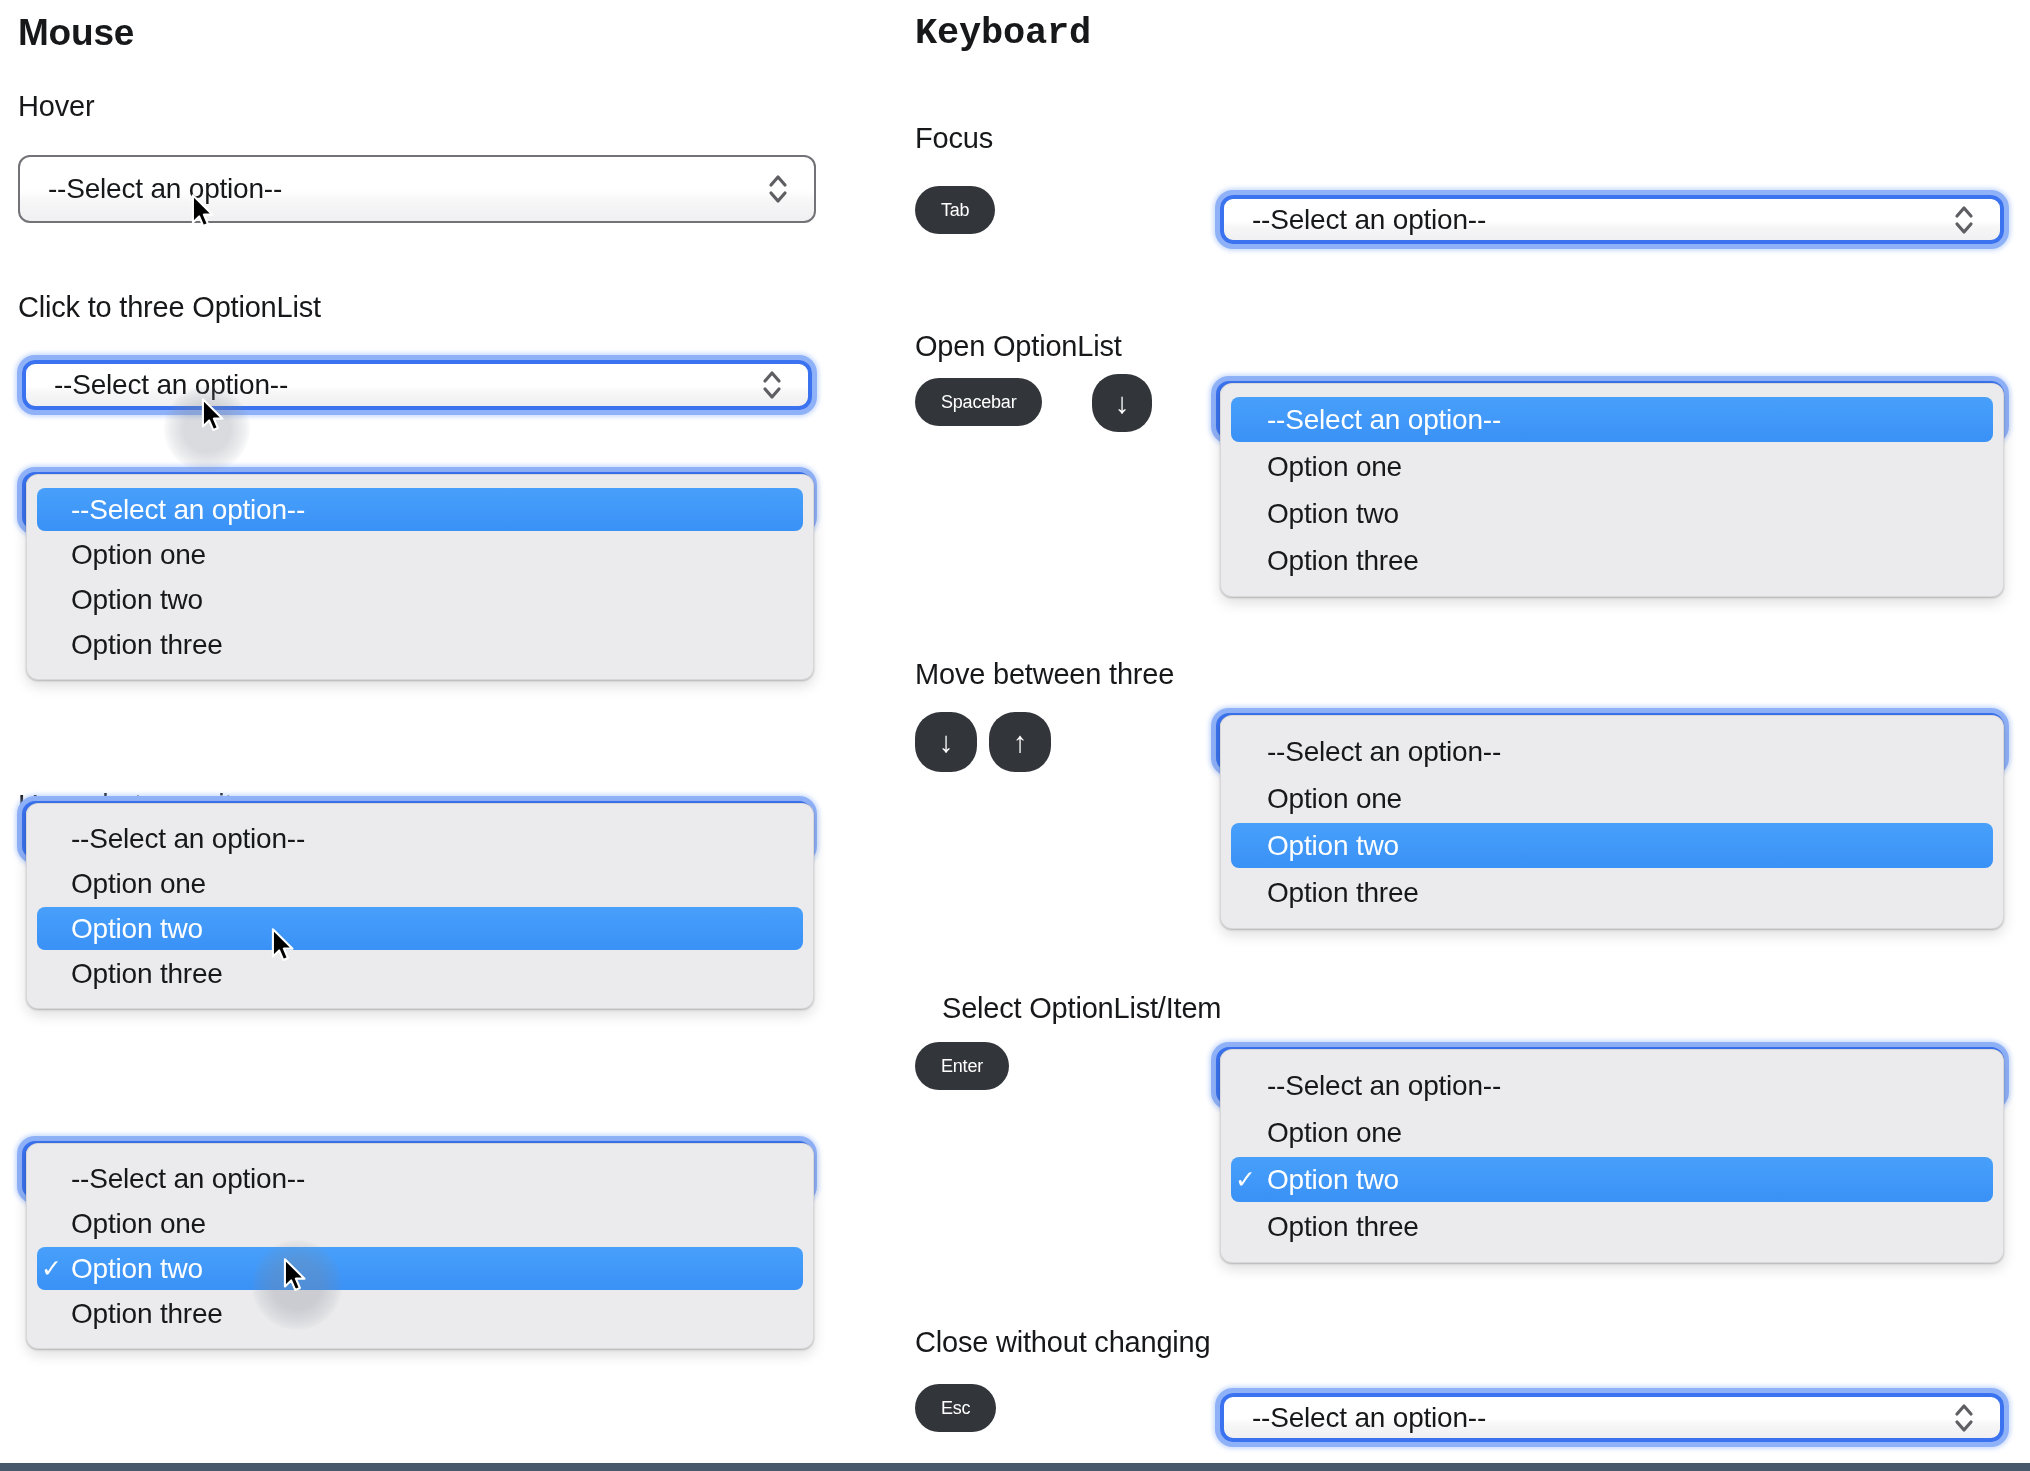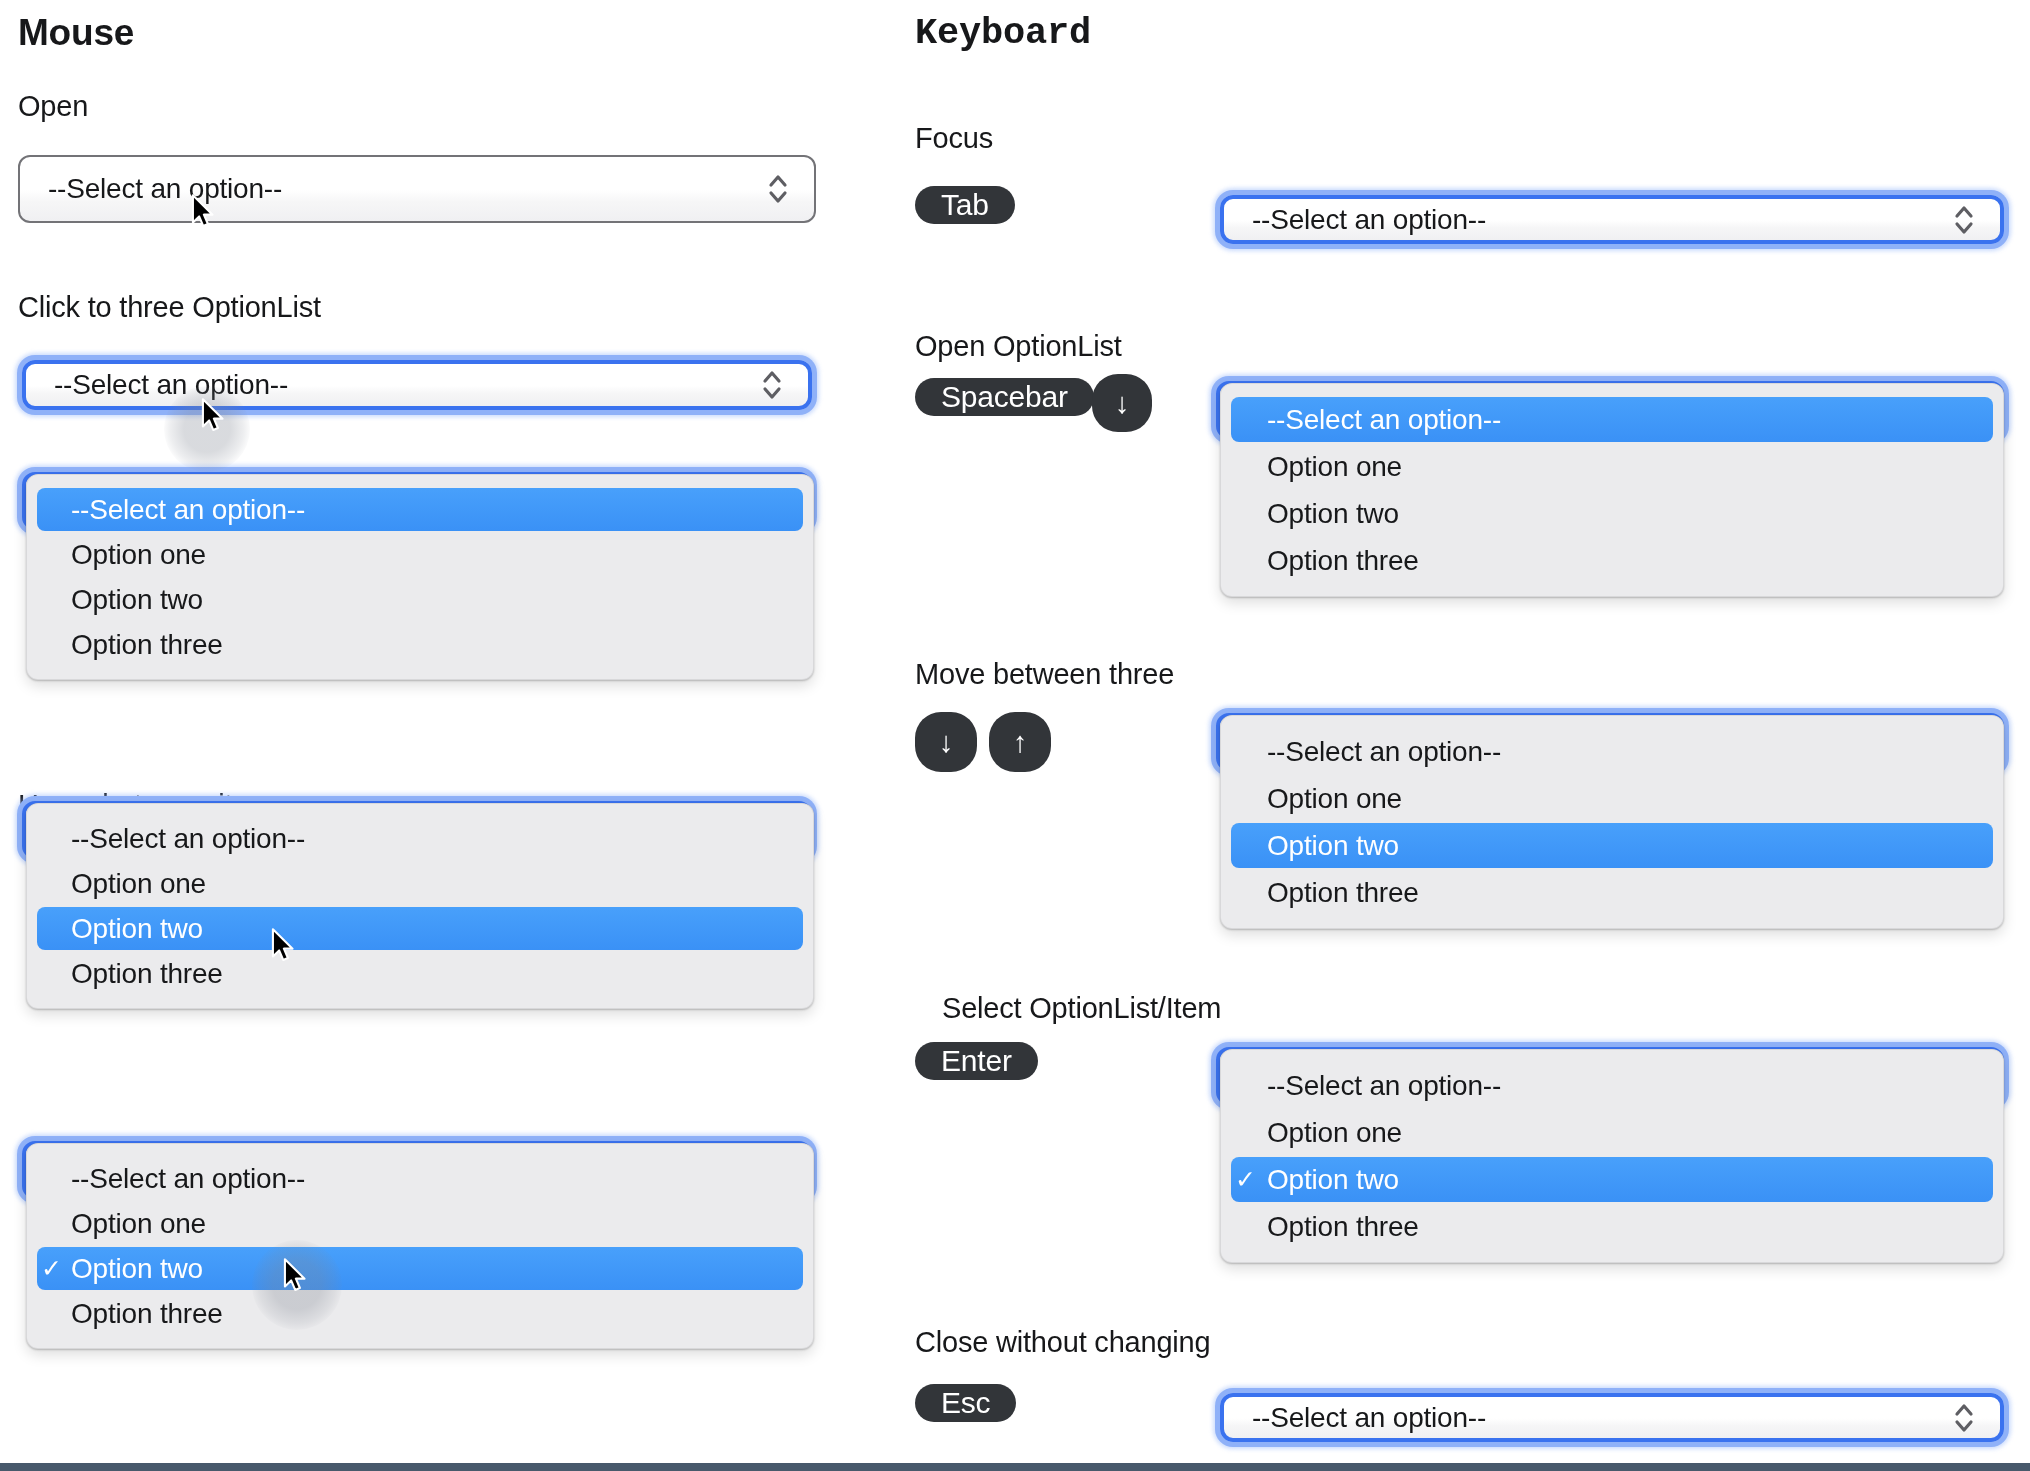--- a/index.html
+++ b/index.html
@@ -54,40 +54,40 @@
   .row .hl{position:absolute;left:10px;right:10px;top:1px;bottom:1px;border-radius:8px;
     background:linear-gradient(180deg,#48a0fb 0%,#3a91f6 100%);}
   .row .row-text{position:relative;z-index:1;font-size:28px;padding-left:44px;white-space:nowrap;}
   .panel.wide .row .row-text{padding-left:46px;}
   .row.selected .row-text{color:#fff;}
   .row .check{position:absolute;z-index:1;left:14px;color:#fff;font-size:25px;font-weight:700;}
 
   
   .key{
     position:absolute;display:inline-flex;align-items:center;justify-content:center;
-    background:var(--key-badge-bg);color:#fff;font-size:30px;
-    height:38px;padding:0 26px;border-radius:25px;white-space:nowrap;
+    background:var(--key-badge-bg);color:#fff;font-size:18px;
+    height:48px;padding:0 26px;border-radius:25px;white-space:nowrap;
   }
   .key.sq{padding:0;border-radius:26px;font-size:29px;}
 
   
   .cursor{position:absolute;z-index:30;}
   .halo{position:absolute;z-index:25;border-radius:50%;
     background:radial-gradient(circle,rgba(128,134,146,.30) 0 38%,rgba(128,134,146,.14) 60%,rgba(128,134,146,0) 74%);}
 
   .bottom-line{position:absolute;left:0;width:2030px;background:var(--bottom-line);}
 </style>
 </head>
 <body>
 
 <div class="stage">
 
   <div class="col-title" style="left:18px;top:12px;">Mouse</div>
 
-  <div class="sec-label" style="left:18px;top:90px;">Open</div>
+  <div class="sec-label" style="left:18px;top:90px;">Hover</div>
   <div class="select hovered" style="left:18px;top:155px;width:798px;height:68px;">
     <span class="value">--Select an option--</span>
     <svg class="chevrons" width="24" height="32" viewBox="0 0 24 32">
       <path d="M5 12 L12 4 L19 12" fill="none" stroke="#5e5e63" stroke-width="3.2" stroke-linecap="round" stroke-linejoin="round"></path>
       <path d="M5 20 L12 28 L19 20" fill="none" stroke="#5e5e63" stroke-width="3.2" stroke-linecap="round" stroke-linejoin="round"></path>
     </svg>
   </div>
   <svg class="cursor" style="left:186px;top:194px;" width="30" height="36" viewBox="0 0 26 31">
     <path d="M6 1 L6 24.5 L11.4 19.3 L14.9 27.6 L19 25.9 L15.5 17.8 L23 17.8 Z" fill="#000" stroke="#fff" stroke-width="1.8" stroke-linejoin="round"></path>
   </svg>

